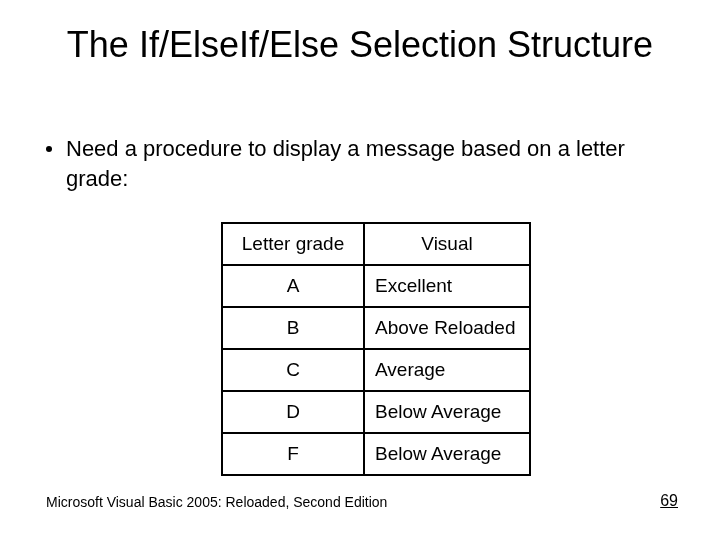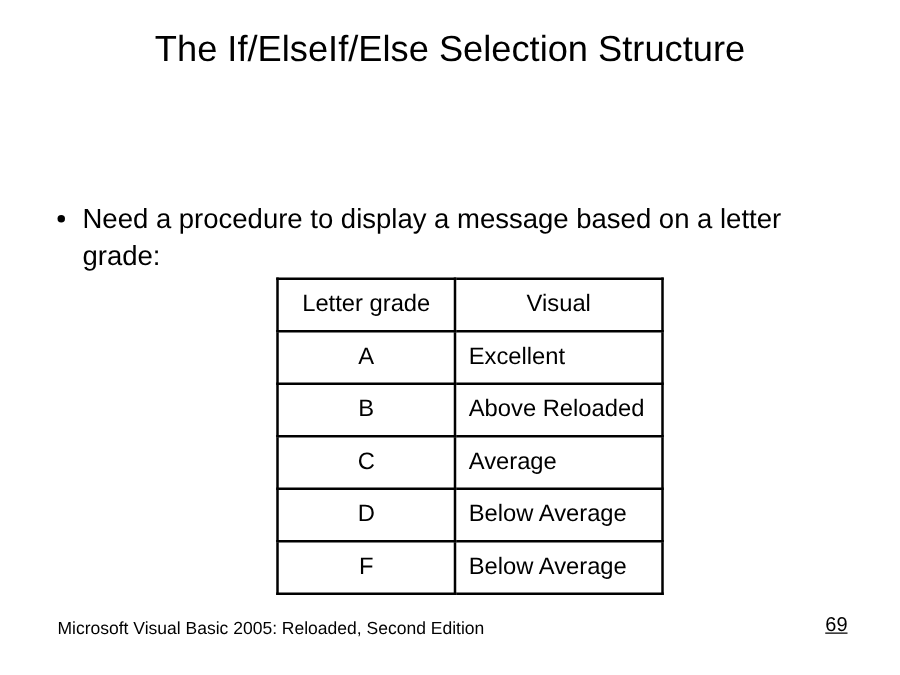--- a/index.html
+++ b/index.html
@@ -17,29 +17,28 @@
     height: 540px;
     position: relative;
     box-sizing: border-box;
   }
   .title {
     position: absolute;
     top: 24px;
     left: 0;
     right: 0;
     text-align: center;
-    font-size: 29px;
+    font-size: 36px;
     font-weight: 400;
   }
   .bullet-wrap {
     position: absolute;
     top: 134px;
     left: 46px;
     right: 40px;
-    margin-top: 26px;
   }
   .bullet {
     display: flex;
     align-items: flex-start;
     font-size: 22px;
     line-height: 1.35;
   }
   .bullet .dot {
     width: 6px;
     height: 6px;

